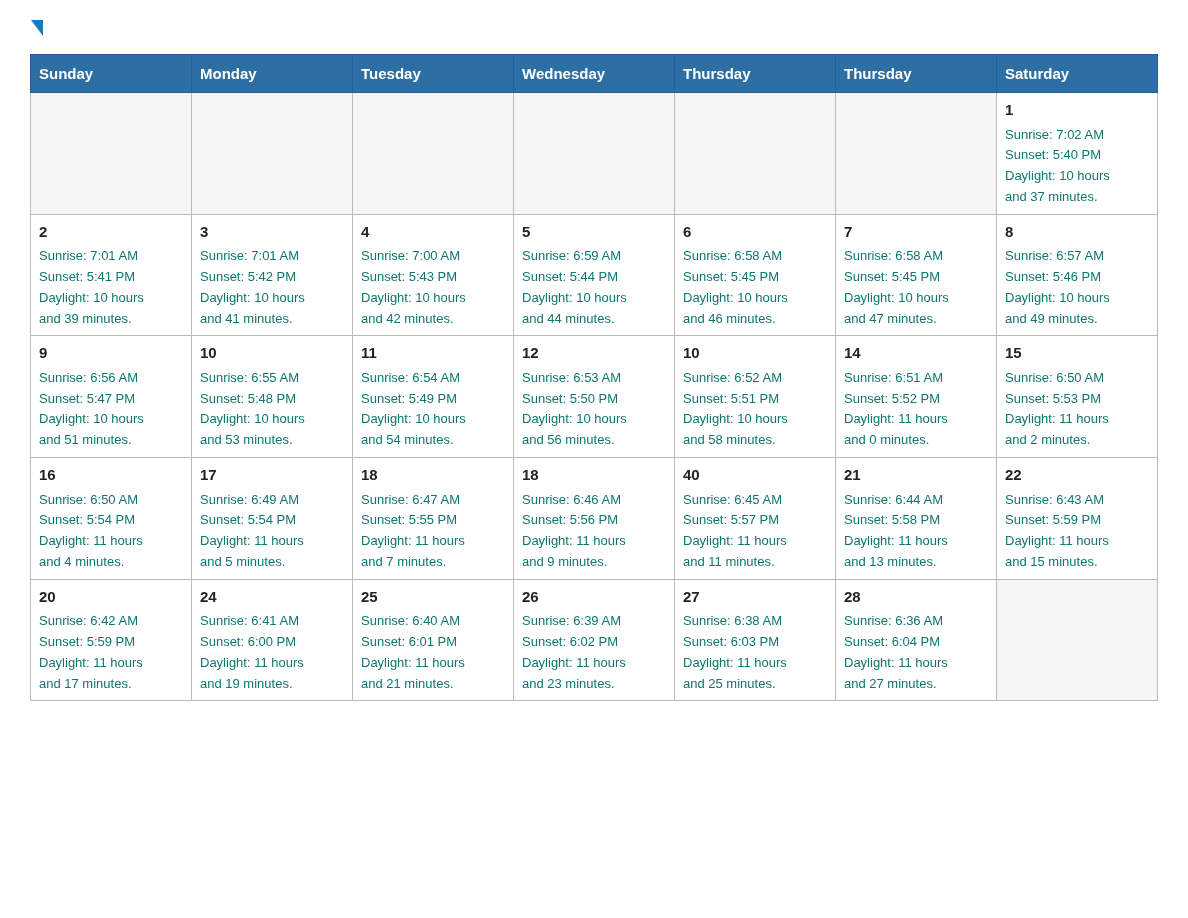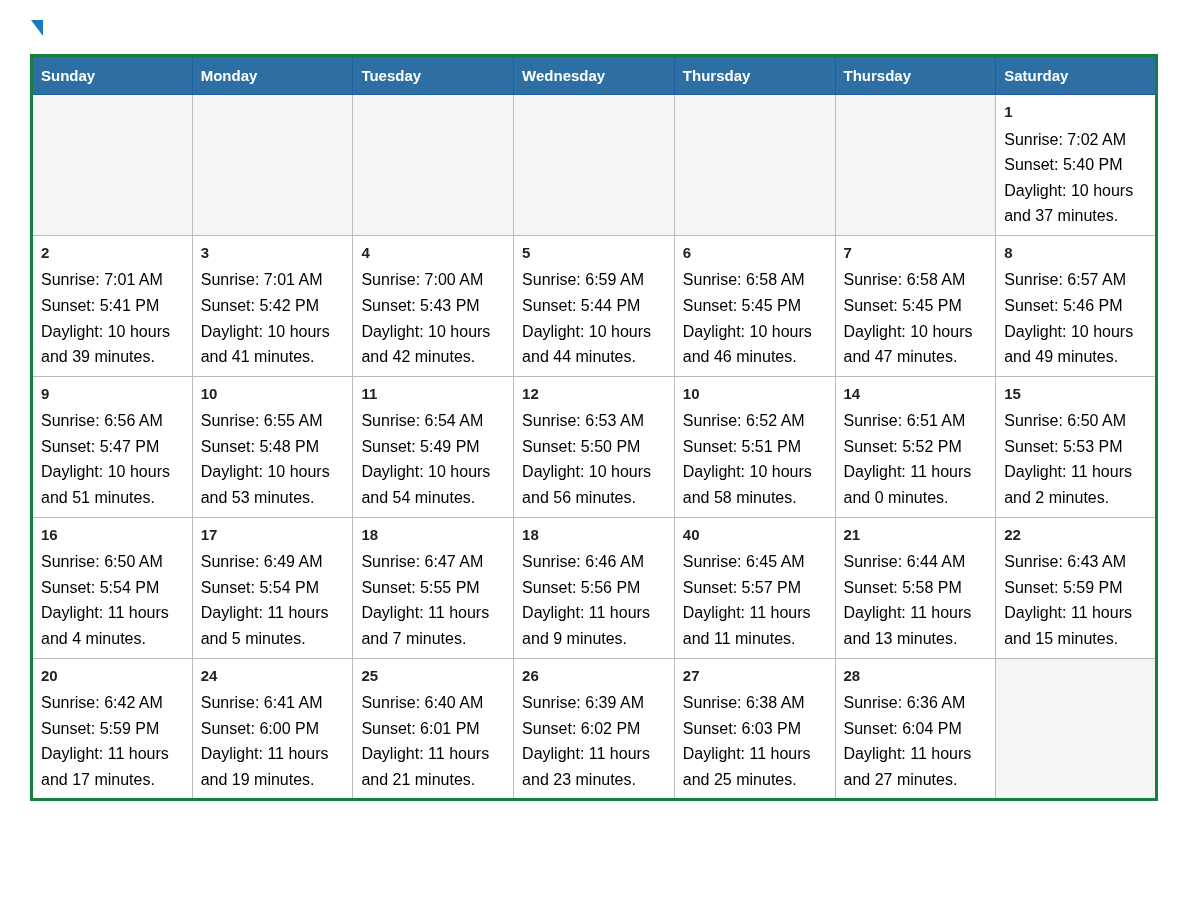--- a/index.html
+++ b/index.html
@@ -30,21 +30,21 @@
       line-height: 1.1;
     }
     .location {
       font-size: 20px;
       color: #444;
       margin-top: 4px;
     }
     .calendar {
       width: 100%;
       border-collapse: collapse;
-      border: 3px solid #15803d;
+      border: 1px solid #15803d;
     }
     .calendar th {
       background-color: #2d6fa3;
       color: #fff;
       font-size: 15px;
       font-weight: bold;
       padding: 10px 8px;
       text-align: left;
       border: 1px solid #2060a0;
     }
@@ -62,22 +62,22 @@
       background: #f5f5f5;
     }
     .day-number {
       font-size: 15px;
       font-weight: bold;
       color: #222;
       display: block;
       margin-bottom: 3px;
     }
     .day-info {
-      color: #000000;
-      font-size: 16px;
+      color: #0f766e;
+      font-size: 13px;
       line-height: 1.6;
     }
     .logo-row {
       display: flex;
       align-items: center;
       gap: 0;
     }
     .logo-text {
       font-size: 30px;
       font-weight: bold;

